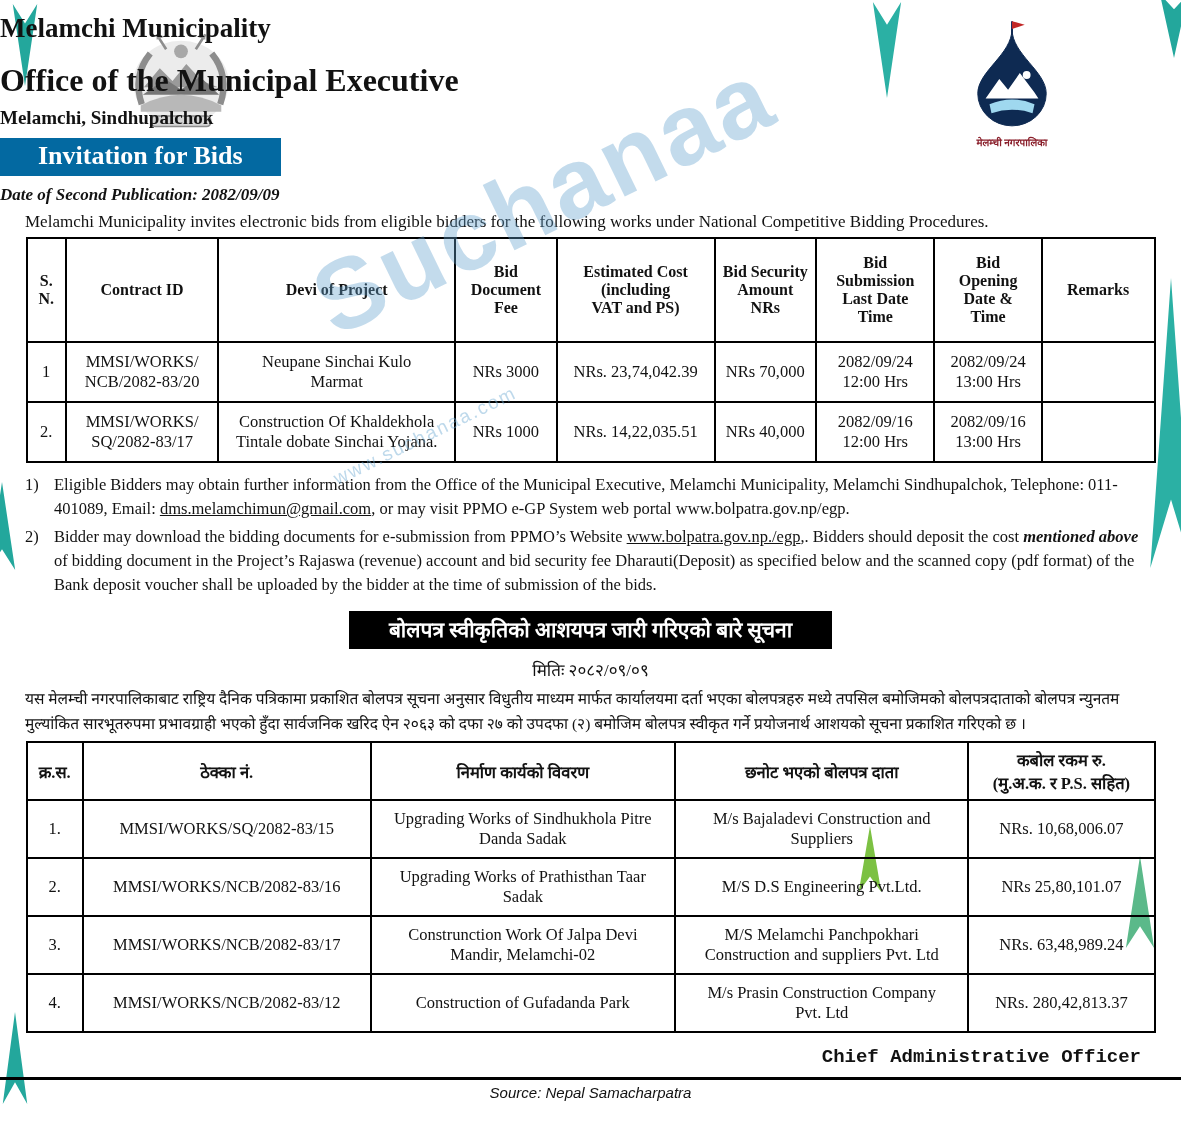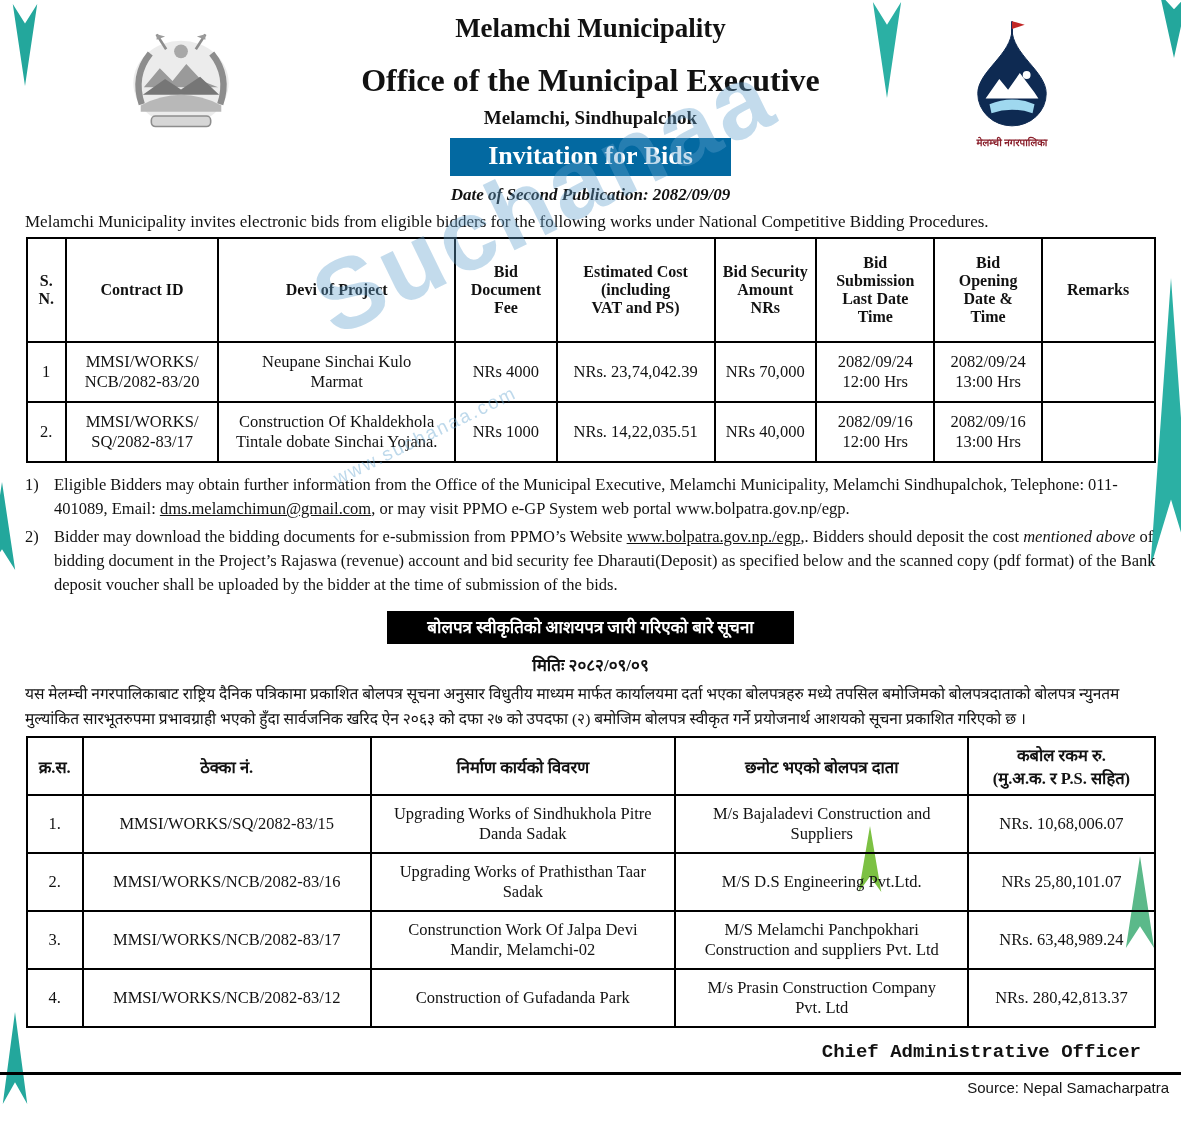--- a/index.html
+++ b/index.html
@@ -2,64 +2,64 @@
 <html><head>
 <meta charset="utf-8">
 <style>
   html,body { margin:0; padding:0; background:#ffffff; }
   .page {
     position:relative; width:1181px; height:1128px; margin:0 auto;
     background:#ffffff; overflow:hidden; color:#121212;
     font-family:"Liberation Serif", serif;
   }
   
-  .header { text-align:center; padding-top:12px; position:relative; z-index:2; }
+  .header { padding-top:12px; position:relative; z-index:2; }
   .t1 { font-size:27px; font-weight:bold; line-height:1.25; }
   .t2 { font-size:32px; font-weight:bold; line-height:1.25; margin-top:14px; }
   .t3 { font-size:19px; font-weight:bold; margin-top:7px; }
   .banner-wrap { margin-top:9px; }
   .banner {
     display:inline-block; background:#0369a1; color:#fff;
     font-size:26px; font-weight:bold; padding:3px 38px 5px;
   }
   .pubdate { font-size:17px; font-weight:bold; margin-top:9px;font-style:italic; }
   .logo-left { position:absolute; left:128px; top:28px; width:106px; height:106px; z-index:2; }
   .logo-right { position:absolute; right:121px; top:20px; width:96px; z-index:2; text-align:center; }
   .logo-caption { font-size:10px; color:#8a1f2b; font-weight:bold; margin-top:1px; }
   
   .intro { margin:7px 25px 5px; font-size:17px; position:relative; z-index:2; }
   .notes { margin:10px 25px 0; font-size:16.5px; position:relative; z-index:2; }
   .note { display:flex; gap:9px; line-height:1.48; margin-bottom:3px; }
   .note-num { flex:0 0 20px; }
   .note-body { flex:1; }
   .u { text-decoration:underline; }
-  .bi { font-weight:normal; font-style:italic; }
+  .bi { font-weight:bold; font-style:italic; }
   
   table { border-collapse:collapse; margin:5px auto 0; width:1130px; table-layout:fixed; position:relative; z-index:2; background:transparent; }
   th, td {
     border:2px solid #000; text-align:center; vertical-align:middle;
     padding:3px 4px; white-space:pre-line;
   }
   table.bids th { font-size:16px; font-weight:bold; height:96px; }
   table.bids td { font-size:16.5px; height:52px; }
   table.award th { font-size:16.5px; font-weight:bold; height:50px; }
   table.award td { font-size:16.5px; height:50px; }
   
   .banner2-wrap { text-align:center; margin-top:13px; position:relative; z-index:2; }
   .banner2 {
     display:inline-block; background:#000; color:#fff;
-    font-size:17px; font-weight:bold; padding:4px 40px 6px;
-  }
-  .ndate { text-align:center; font-weight:bold; font-size:17px; margin-top:9px; position:relative; z-index:2; }
+    font-size:21px; font-weight:bold; padding:4px 40px 6px;
+  }
+  .ndate { text-align:center; font-weight:normal; font-size:17px; margin-top:9px; position:relative; z-index:2; }
   .npara { margin:6px 25px 0; font-size:15.5px; line-height:1.6; text-align:left; position:relative; z-index:2; }
   
   .signature { text-align:right; margin:13px 40px 0; font-weight:bold; font-size:19px; position:relative; z-index:2;font-family:Liberation Mono, monospace; }
   .divider { border-top:3px solid #000; margin-top:9px; position:relative; z-index:2; }
   .source {
-    text-align:right; margin:4px 12px 12px; font-size:15px; 
+    text-align:center; margin:4px 12px 12px; font-size:15px; font-style:italic;
     font-family:"Liberation Sans", sans-serif; position:relative; z-index:2;
   }
   
   .wm-big {
     position:absolute; left:295px; top:255px; z-index:3; pointer-events:none;
     transform:rotate(-26deg); transform-origin:left top;
     font-family:"Liberation Sans", sans-serif; font-weight:bold;
     font-size:100px; letter-spacing:3px; color:rgba(96,160,205,0.38);
   }
   .wm-small {
@@ -182,21 +182,21 @@
         <th>Remarks</th>
       </tr>
     </thead>
     <tbody>
       <tr>
         <td>1</td>
         <td>MMSI/WORKS/
 NCB/2082-83/20</td>
         <td>Neupane Sinchai Kulo
 Marmat</td>
-        <td>NRs 4000</td>
+        <td>NRs 3000</td>
         <td>NRs. 23,74,042.39</td>
         <td>NRs 70,000</td>
         <td>2082/09/24
 12:00 Hrs</td>
         <td>2082/09/24
 13:00 Hrs</td>
         <td></td>
       </tr>
       <tr>
         <td>2.</td>

